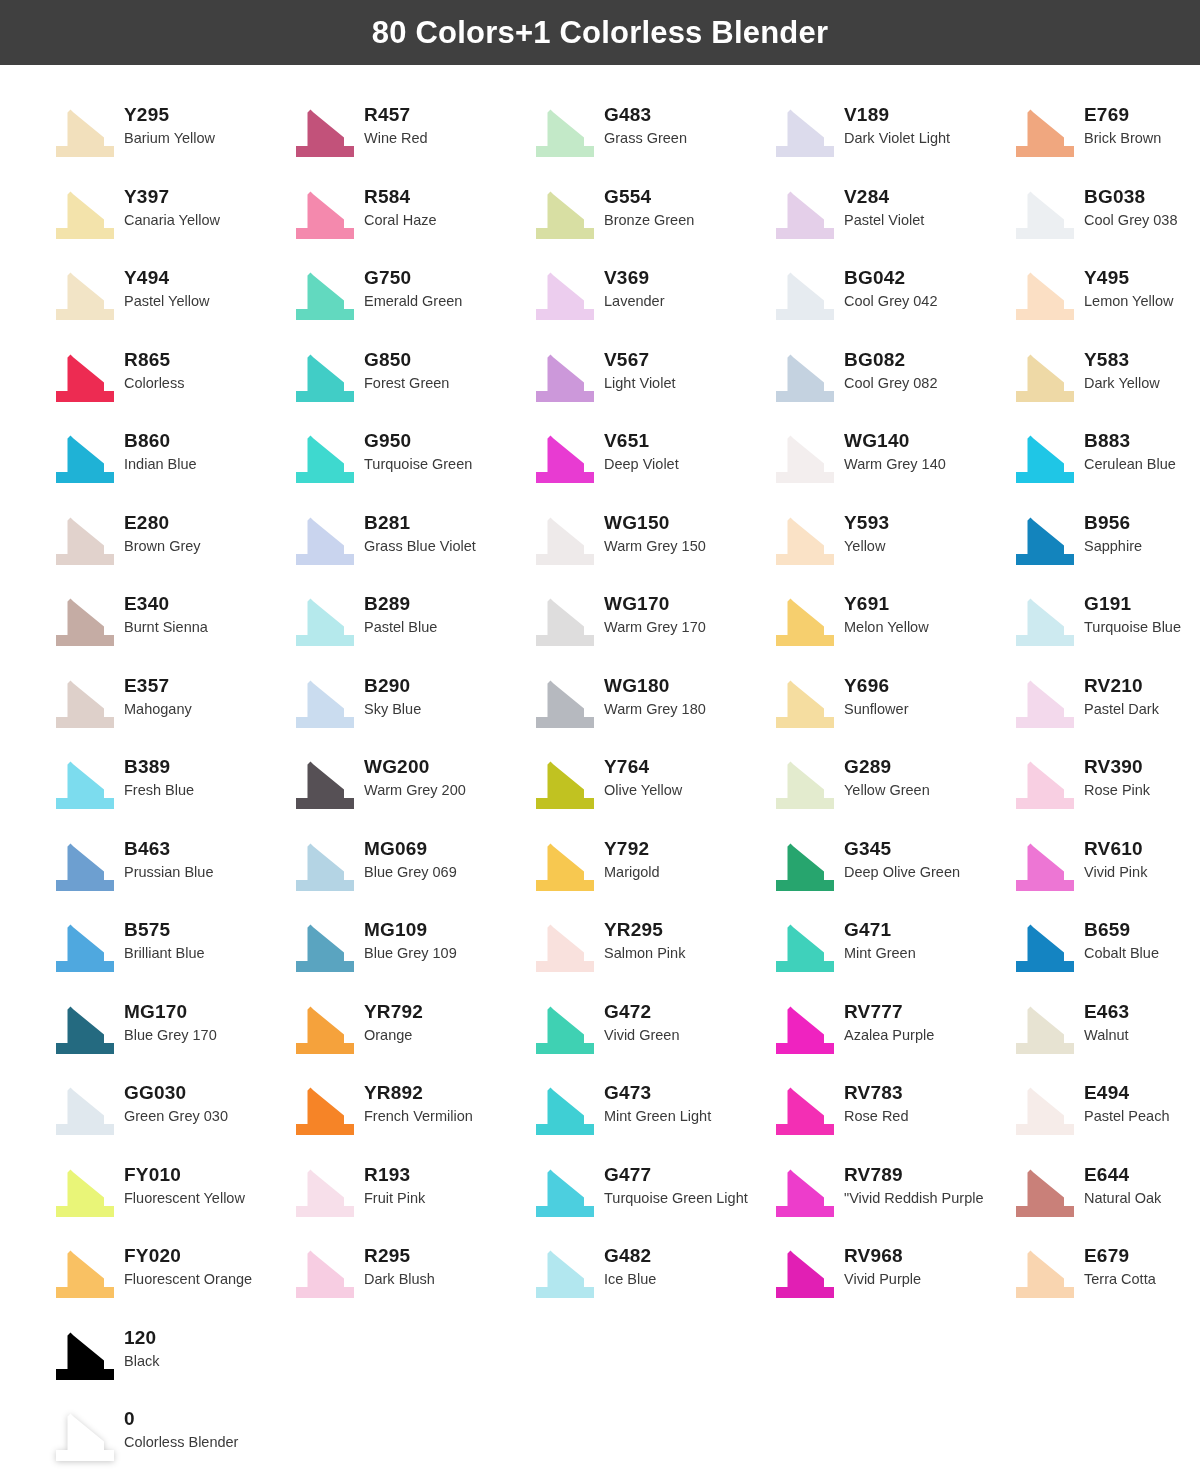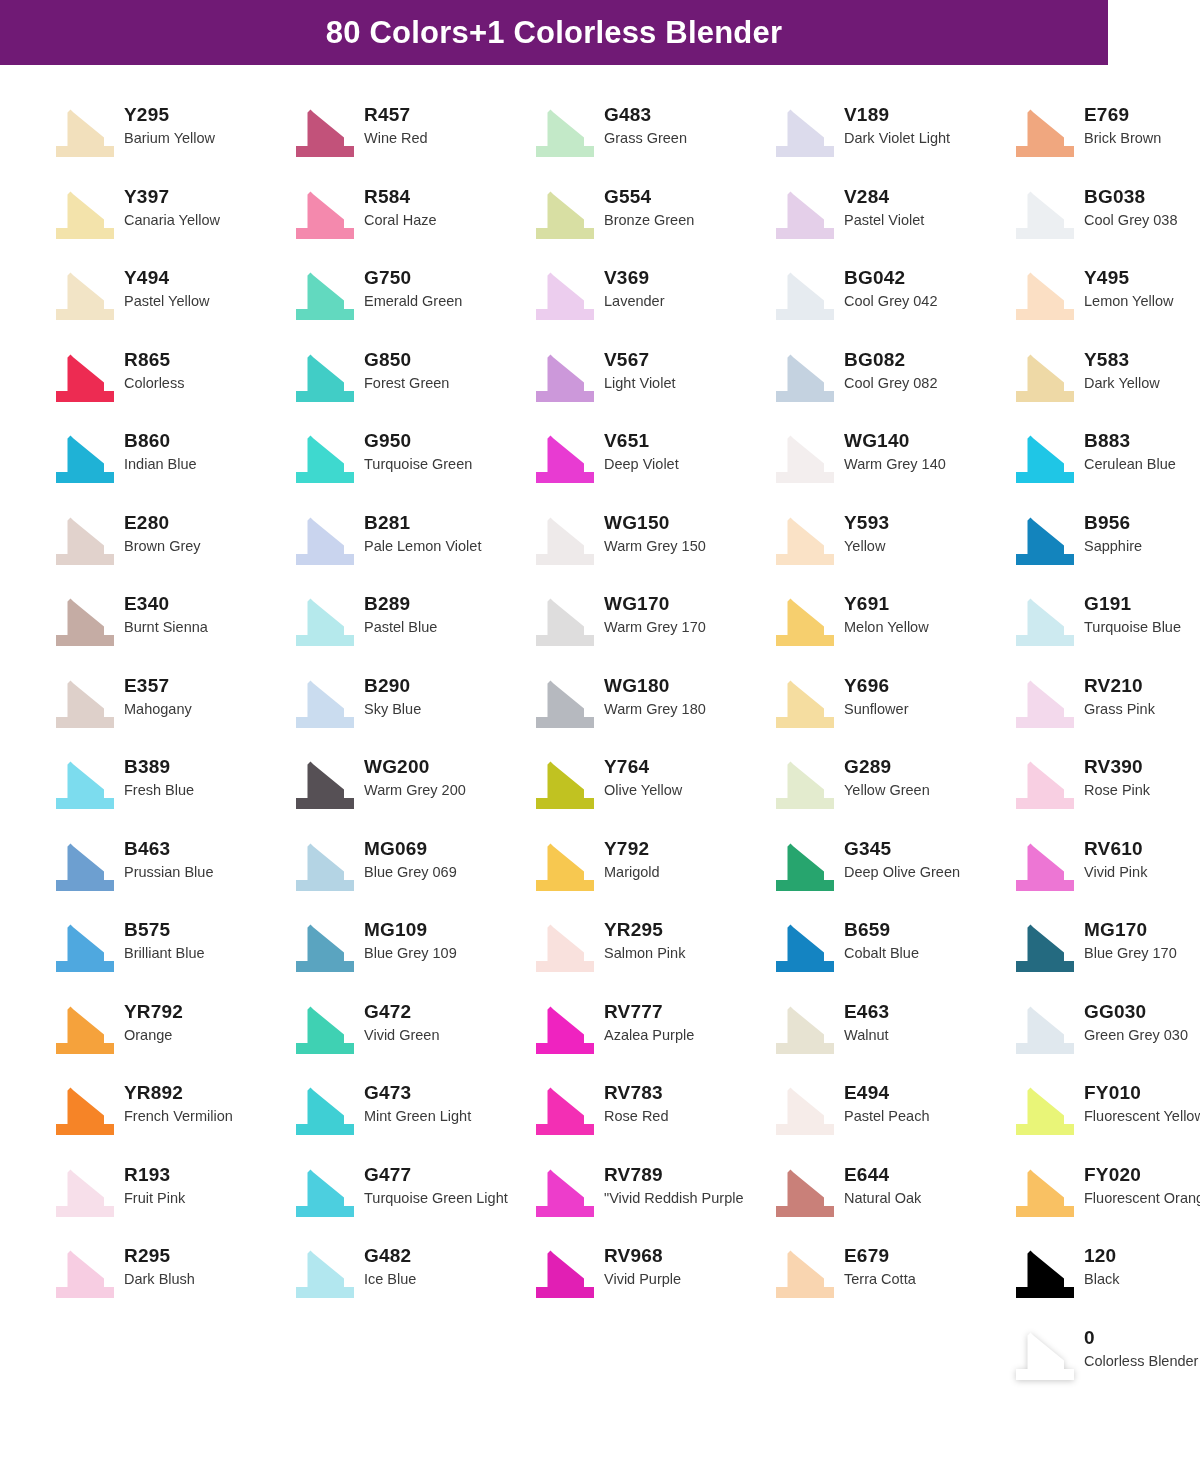--- a/index.html
+++ b/index.html
@@ -11,23 +11,23 @@
   body {
     width: 1200px;
     height: 1474px;
     background: #ffffff;
     font-family: "Liberation Sans", sans-serif;
     overflow: hidden;
   }
 
   
   .header {
-    width: 1108px;
+    width: 1200px;
     height: 65px;
-    background: #701a75;
+    background: #404040;
     display: flex;
     align-items: center;
     justify-content: center;
   }
   .header-title {
     color: #ffffff;
     font-size: 31px;
     font-weight: bold;
     letter-spacing: 0.2px;
     font-family: "Liberation Sans", sans-serif;
@@ -389,21 +389,21 @@
       </div>
     </div>
     <div class="swatch-item">
       <div class="nib-wrap">
         <svg class="nib" viewBox="0 0 62 52" width="62" height="52">
           <path d="M13.5,5.5 L16.5,2.5 L19.5,5.5 L50,30.5 L50,39 L60,39 L60,50 L2,50 L2,39 L13.5,39 Z" fill="#c9d4ee"></path>
         </svg>
       </div>
       <div class="labels">
         <div class="code">B281</div>
-        <div class="name">Pale Lemon Violet</div>
+        <div class="name">Grass Blue Violet</div>
       </div>
     </div>
     <div class="swatch-item">
       <div class="nib-wrap">
         <svg class="nib" viewBox="0 0 62 52" width="62" height="52">
           <path d="M13.5,5.5 L16.5,2.5 L19.5,5.5 L50,30.5 L50,39 L60,39 L60,50 L2,50 L2,39 L13.5,39 Z" fill="#eeeaea"></path>
         </svg>
       </div>
       <div class="labels">
         <div class="code">WG150</div>
@@ -532,21 +532,21 @@
       </div>
     </div>
     <div class="swatch-item">
       <div class="nib-wrap">
         <svg class="nib" viewBox="0 0 62 52" width="62" height="52">
           <path d="M13.5,5.5 L16.5,2.5 L19.5,5.5 L50,30.5 L50,39 L60,39 L60,50 L2,50 L2,39 L13.5,39 Z" fill="#f3d9ec"></path>
         </svg>
       </div>
       <div class="labels">
         <div class="code">RV210</div>
-        <div class="name">Grass Pink</div>
+        <div class="name">Pastel Dark</div>
       </div>
     </div>
     <div class="swatch-item">
       <div class="nib-wrap">
         <svg class="nib" viewBox="0 0 62 52" width="62" height="52">
           <path d="M13.5,5.5 L16.5,2.5 L19.5,5.5 L50,30.5 L50,39 L60,39 L60,50 L2,50 L2,39 L13.5,39 Z" fill="#7cdcee"></path>
         </svg>
       </div>
       <div class="labels">
         <div class="code">B389</div>
@@ -676,20 +676,31 @@
     </div>
     <div class="swatch-item">
       <div class="nib-wrap">
         <svg class="nib" viewBox="0 0 62 52" width="62" height="52">
           <path d="M13.5,5.5 L16.5,2.5 L19.5,5.5 L50,30.5 L50,39 L60,39 L60,50 L2,50 L2,39 L13.5,39 Z" fill="#f9e1dd"></path>
         </svg>
       </div>
       <div class="labels">
         <div class="code">YR295</div>
         <div class="name">Salmon Pink</div>
+      </div>
+    </div>
+    <div class="swatch-item">
+      <div class="nib-wrap">
+        <svg class="nib" viewBox="0 0 62 52" width="62" height="52">
+          <path d="M13.5,5.5 L16.5,2.5 L19.5,5.5 L50,30.5 L50,39 L60,39 L60,50 L2,50 L2,39 L13.5,39 Z" fill="#3fd1bb"></path>
+        </svg>
+      </div>
+      <div class="labels">
+        <div class="code">G471</div>
+        <div class="name">Mint Green</div>
       </div>
     </div>
     <div class="swatch-item">
       <div class="nib-wrap">
         <svg class="nib" viewBox="0 0 62 52" width="62" height="52">
           <path d="M13.5,5.5 L16.5,2.5 L19.5,5.5 L50,30.5 L50,39 L60,39 L60,50 L2,50 L2,39 L13.5,39 Z" fill="#1484c2"></path>
         </svg>
       </div>
       <div class="labels">
         <div class="code">B659</div>

